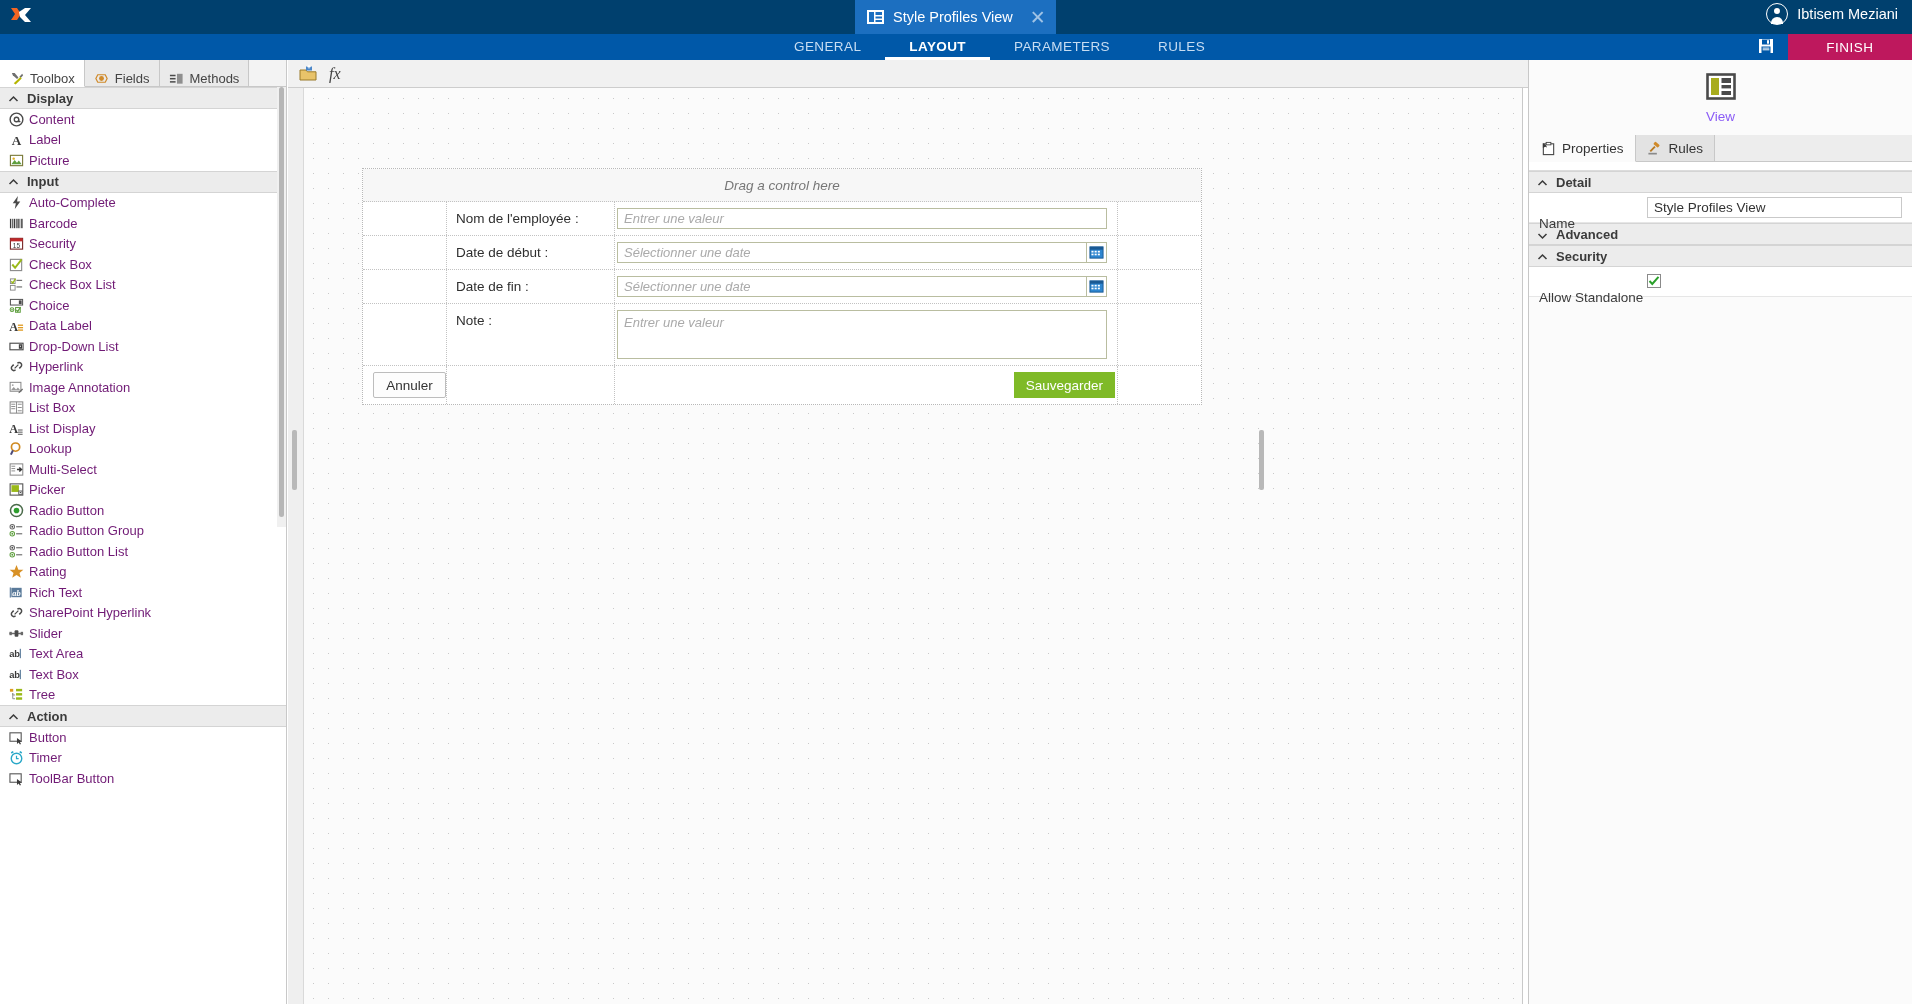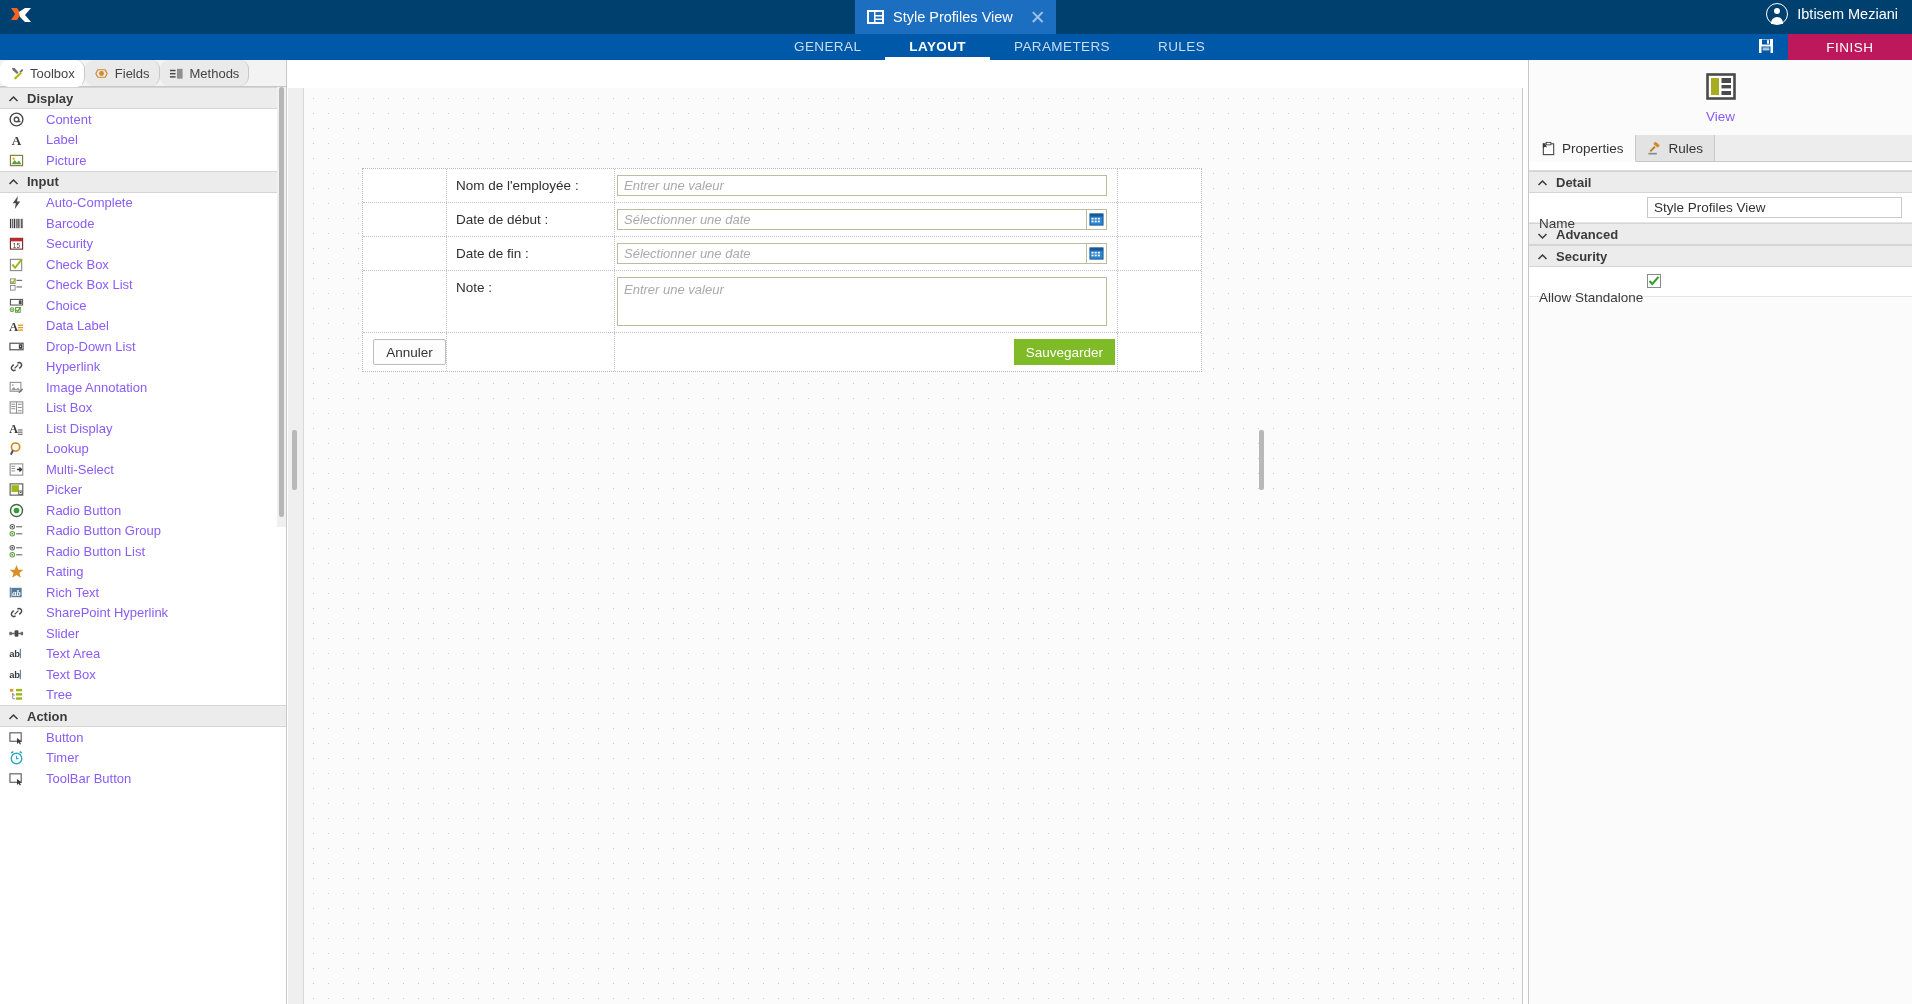--- a/index.html
+++ b/index.html
@@ -90,36 +90,36 @@
   
   .leftpanel {
     position: absolute; left: 0; top: 60px; width: 287px; height: 944px;
     background: #ffffff; border-right: 1px solid #c8c8c8;
   }
   .lp-tabs {
     height: 27px; display: flex; align-items: stretch;
     border-bottom: 1px solid #c8c8c8; background: #f3f3f3;
   }
   .lp-tab {
-    display: flex; align-items: center; gap: 5px;
+    display: flex; align-items: flex-end; gap: 5px;
     padding: 0 9px; font-size: 13px; color: #444; cursor: pointer;
-    border-right: 1px solid #c8c8c8; background: #eaeaea; border-radius: 9px;
+    border-right: 1px solid #c8c8c8; background: #eaeaea;
   }
   .lp-tab.active { background: #ffffff; border-bottom: 1px solid #ffffff; margin-bottom: -1px; }
 
   .group-hdr {
     height: 22px; background: #ececec; border-top: 1px solid #d4d4d4;
     border-bottom: 1px solid #d4d4d4;
     display: flex; align-items: center; gap: 8px; padding: 0 8px;
     font-size: 13px; font-weight: bold; color: #3b3b3b; cursor: pointer;
   }
   .chev { width: 11px; height: 11px; display: inline-block; position: relative; }
   .tool-item {
-    height: 20.5px; display: flex; align-items: center; gap: 22px;
-    padding: 0 8px; font-size: 13px; color: #8b5cf6; cursor: pointer;
+    height: 20.5px; display: flex; align-items: center; gap: 5px;
+    padding: 0 8px; font-size: 13px; color: #701a75; cursor: pointer;
   }
   .tool-ico {
     width: 16px; height: 16px; flex: 0 0 16px;
     display: flex; align-items: center; justify-content: center;
   }
   .lp-scroll {
     position: absolute; right: 0px; top: 27px; width: 9px; height: 440px;
     background: #f0f0f0;
   }
   .lp-scroll .thumb {
@@ -703,24 +703,35 @@
       </span>
       <span>ToolBar Button</span>
     </div>
 
     <div class="lp-scroll">
       <div class="thumb"></div>
     </div>
   </div>
 
   <div class="designer">
+    <div class="design-toolbar">
+      <div class="dt-btn">
+        <svg width="18" height="17" viewBox="0 0 18 17">
+          <path d="M1 5 L7 5 L8.5 6.8 L17 6.8 L17 15 L1 15 Z" fill="#e8c36a" stroke="#9a7a2a" stroke-width="1"></path>
+          <path d="M7 1.5 L13 1.5 L13 5.5 L7 5.5 Z" fill="#4a86c8"></path>
+          <path d="M10 0.5 L10 3.5 M8.5 2 L10 0.5 L11.5 2" stroke="#ffffff" stroke-width="1.1" fill="none"></path>
+        </svg>
+      </div>
+      <div class="fx-label">fx</div>
+    </div>
 
     <div class="canvas">
       <div class="form-shell">
 
+        <div class="drag-hint">Drag a control here</div>
 
         <div class="frow">
           <div class="fcell-a"></div>
           <div class="fcell-b">Nom de l'employée :</div>
           <div class="fcell-c">
             <div class="ctl-input">Entrer une valeur</div>
           </div>
           <div class="fcell-d"></div>
         </div>
 

